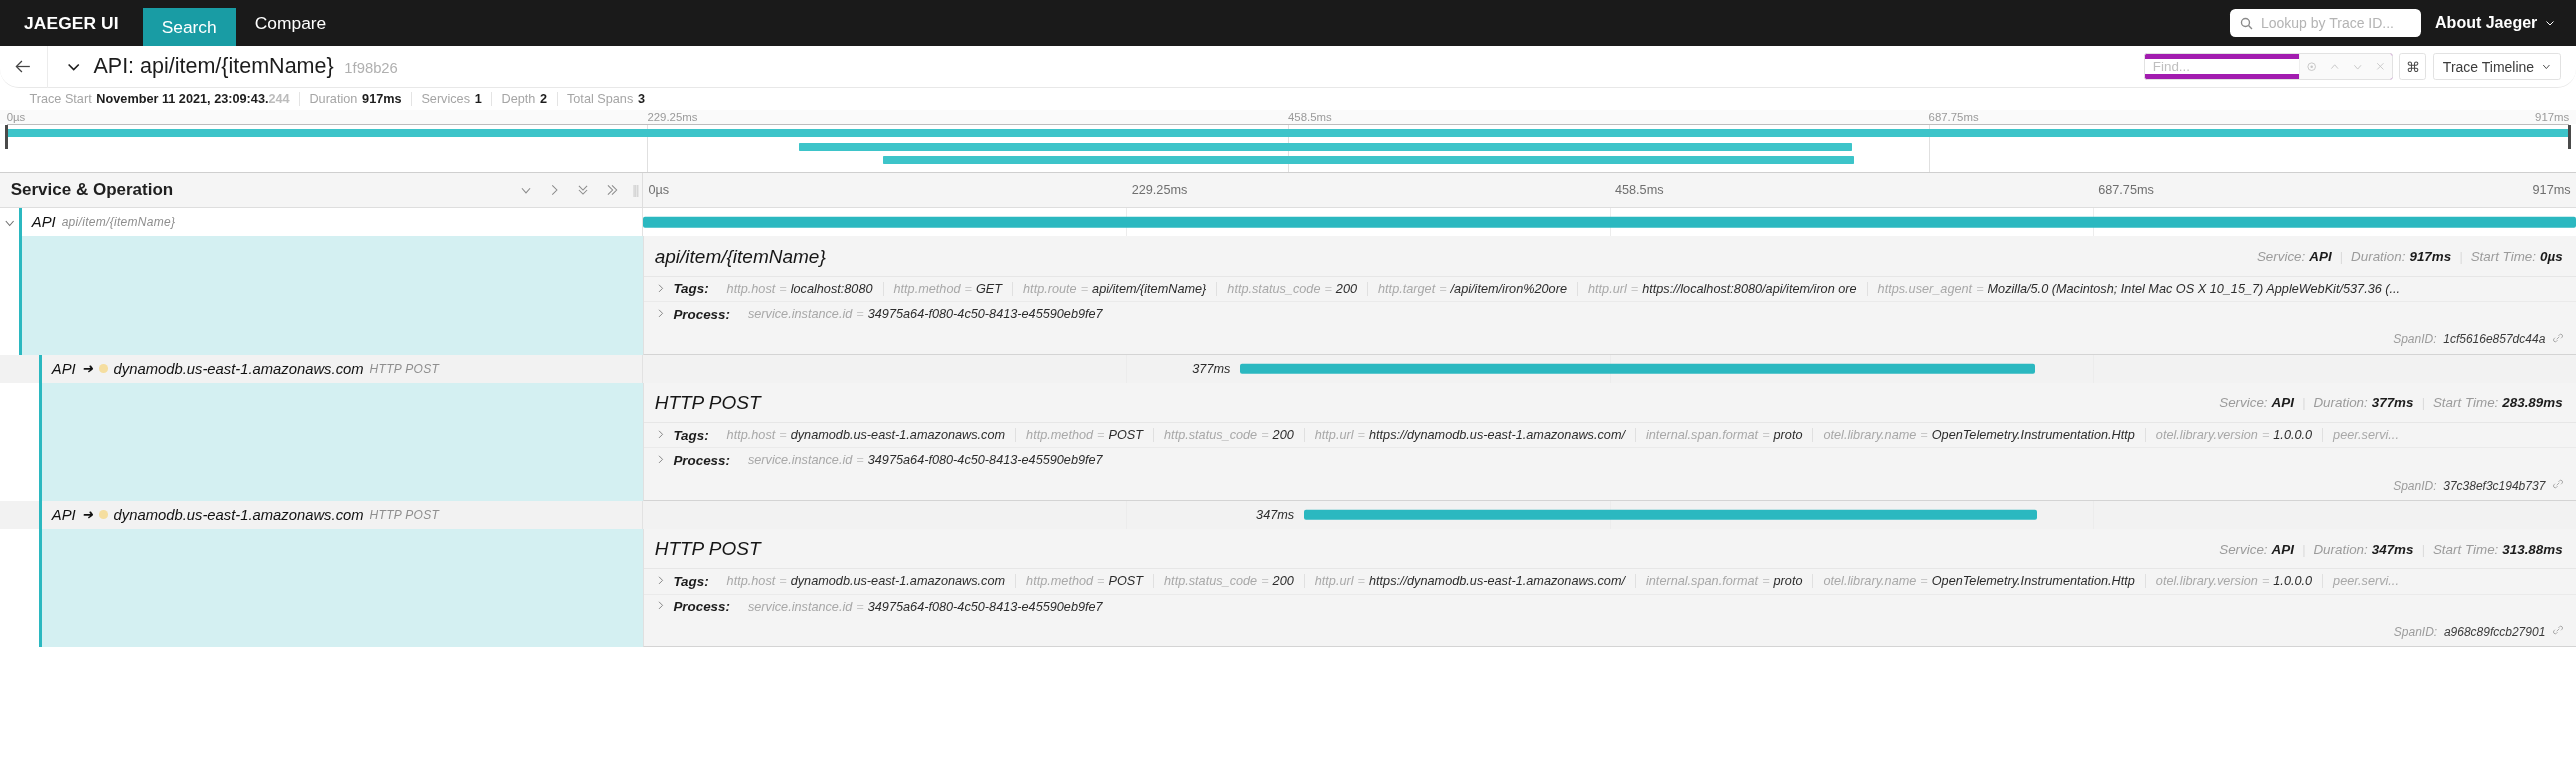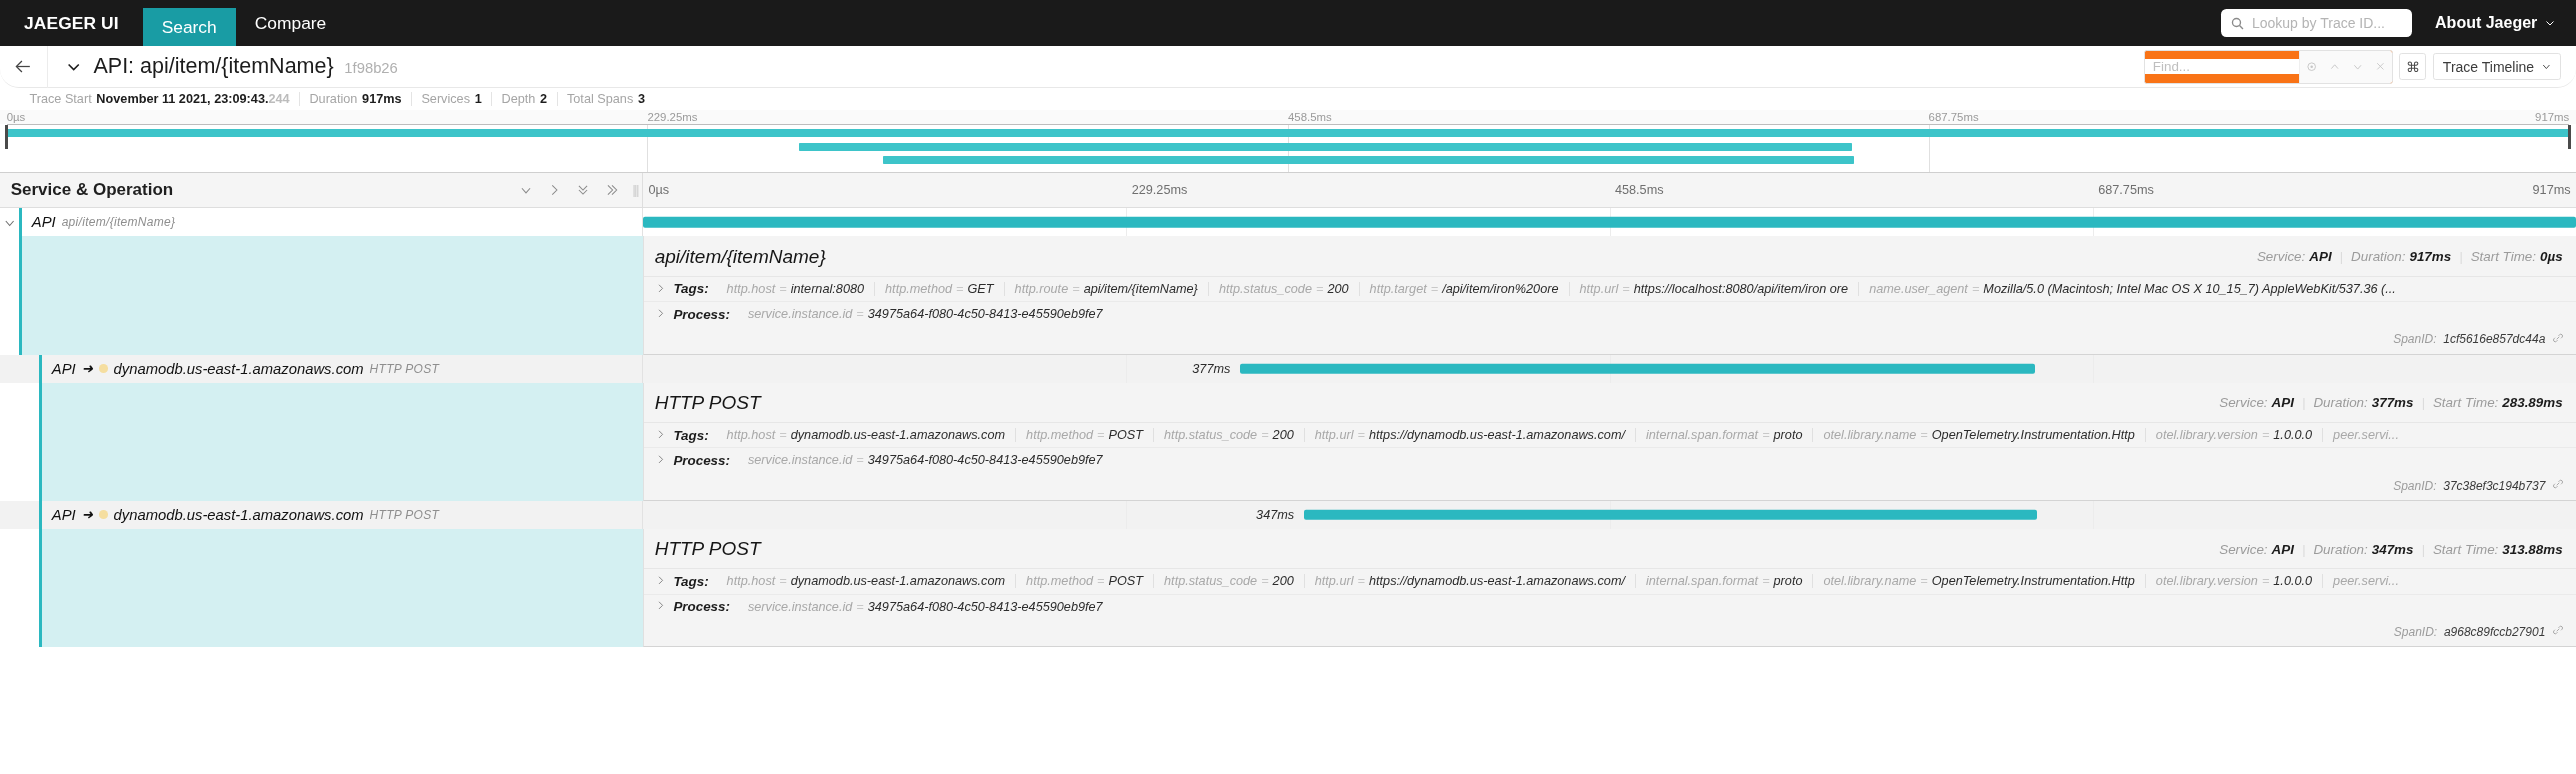--- a/index.html
+++ b/index.html
@@ -18,21 +18,21 @@
   .brand {
     display: flex; align-items: center; padding: 0 24px;
     font-size: 17.4px; font-weight: bold; letter-spacing: 0.1px; color: #fff;
   }
   .navitem {
     display: flex; align-items: center; padding: 0 19px;
     font-size: 17.4px; color: #fff; cursor: pointer;
   }
   .navitem.active { background: #199ca4; margin-top: 8px; }
   .nav-right {
-    margin-left: auto; display: flex; align-items: center; padding-right: 20px; gap: 23px;
+    margin-left: auto; display: flex; align-items: center; padding-right: 20px; gap: 14px;
   }
   .trace-lookup {
     background: #fff; border-radius: 5.4px; height: 28px; width: 191px;
     display: flex; align-items: center; padding: 0 9.4px; gap: 6.7px;
   }
   .trace-lookup input {
     border: none; outline: none; font-size: 14px; color: #777;
     font-family: "Liberation Sans", sans-serif; width: 100%; background: transparent;
   }
   .trace-lookup input::placeholder { color: #b4b4b4; }
@@ -52,21 +52,21 @@
   }
   .title-wrap { display: flex; align-items: baseline; gap: 10.7px; padding-left: 17.4px; }
   .caret-title { align-self: center; cursor: pointer; }
   .trace-title { font-size: 21.5px; color: #1c1c1c; font-weight: normal; }
   .trace-id { font-size: 14.8px; color: #b0b0b0; }
   .header-right {
     margin-left: auto; display: flex; align-items: center; gap: 0; padding-right: 14.8px;
   }
   .find-box {
     display: flex; align-items: center; border: 0.7px solid #e2e2e2; border-radius: 2.7px;
-    height: 34px; background: #f97316; overflow: hidden;
+    height: 27px; background: #a21caf; overflow: hidden;
   }
   .find-box input {
     border: none; outline: none; width: 154px; padding: 0 8px; font-size: 13.4px;
     font-family: "Liberation Sans", sans-serif; color: #555;
   }
   .find-box input::placeholder { color: #bfbfbf; }
   .find-actions {
     display: flex; align-items: center; gap: 0; background: #fafafa;
     border-left: 0.7px solid #efefef; height: 100%;
   }
@@ -404,21 +404,21 @@
         </div>
         <div class="kv-row">
           <span class="kv-caret"><svg width="10.7" height="10.7" viewBox="0 0 24 24" fill="none" stroke="#7b7b7b" stroke-width="2">
               <polyline points="9,4 17,12 9,20"></polyline>
             </svg></span>
           <span class="kv-title">Tags:</span>
           <div class="kv-list">
             <div class="kv">
               <span class="k">http.host</span>
               <span class="eq">=</span>
-              <span class="v">internal:8080</span>
+              <span class="v">localhost:8080</span>
             </div>
             <div class="kv">
               <span class="k">http.method</span>
               <span class="eq">=</span>
               <span class="v">GET</span>
             </div>
             <div class="kv">
               <span class="k">http.route</span>
               <span class="eq">=</span>
               <span class="v">api/item/{itemName}</span>
@@ -432,21 +432,21 @@
               <span class="k">http.target</span>
               <span class="eq">=</span>
               <span class="v">/api/item/iron%20ore</span>
             </div>
             <div class="kv">
               <span class="k">http.url</span>
               <span class="eq">=</span>
               <span class="v">https://localhost:8080/api/item/iron ore</span>
             </div>
             <div class="kv">
-              <span class="k">name.user_agent</span>
+              <span class="k">https.user_agent</span>
               <span class="eq">=</span>
               <span class="v">Mozilla/5.0 (Macintosh; Intel Mac OS X 10_15_7) AppleWebKit/537.36 (...</span>
             </div>
           </div>
         </div>
         <div class="kv-row last">
           <span class="kv-caret"><svg width="10.7" height="10.7" viewBox="0 0 24 24" fill="none" stroke="#7b7b7b" stroke-width="2">
               <polyline points="9,4 17,12 9,20"></polyline>
             </svg></span>
           <span class="kv-title">Process:</span>

